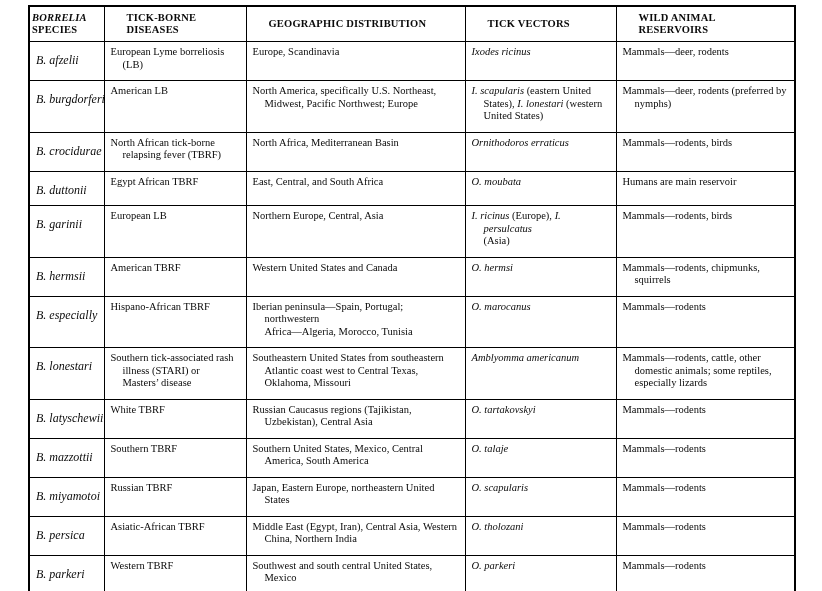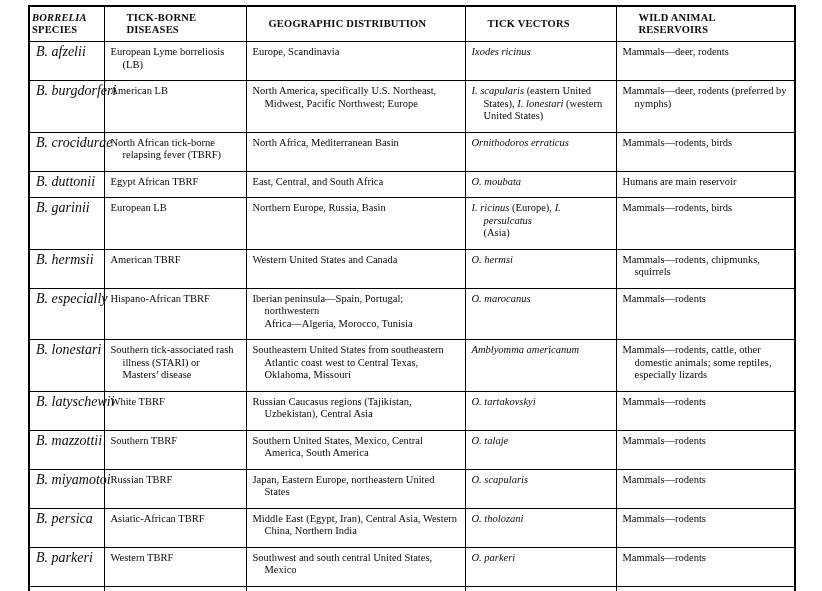--- a/index.html
+++ b/index.html
@@ -39,22 +39,23 @@
     padding: 4px 5px 9px 6px;
   }
   .cellc { line-height: 12.5px; }
   .hang {
     padding-left: 12px;
     text-indent: -12px;
     white-space: pre-line;
   }
   .species {
     font-style: italic;
-    font-size: 14px;
+    font-size: 12px;
     white-space: nowrap;
+    margin-top: 8px;
   }
   .it { font-style: italic; }
 </style>
 </head>
 <body>
 
 <div class="page">
   <table class="data-table">
       <colgroup>
         <col style="width: 75px;">
@@ -151,21 +152,21 @@
           </td>
         </tr>
         <tr>
           <td>
             <div class="cellc species"><span class="it">B. garinii</span></div>
           </td>
           <td>
             <div class="cellc hang"><span>European LB</span></div>
           </td>
           <td>
-            <div class="cellc hang"><span>Northern Europe, Russia, Basin</span></div>
+            <div class="cellc hang"><span>Northern Europe, Central, Asia</span></div>
           </td>
           <td>
             <div class="cellc hang"><span class="it">I. ricinus</span><span> (Europe), </span><span class="it">I. persulcatus</span><span>
 (Asia)</span></div>
           </td>
           <td>
             <div class="cellc hang"><span>Mammals—rodents, birds</span></div>
           </td>
         </tr>
         <tr>

